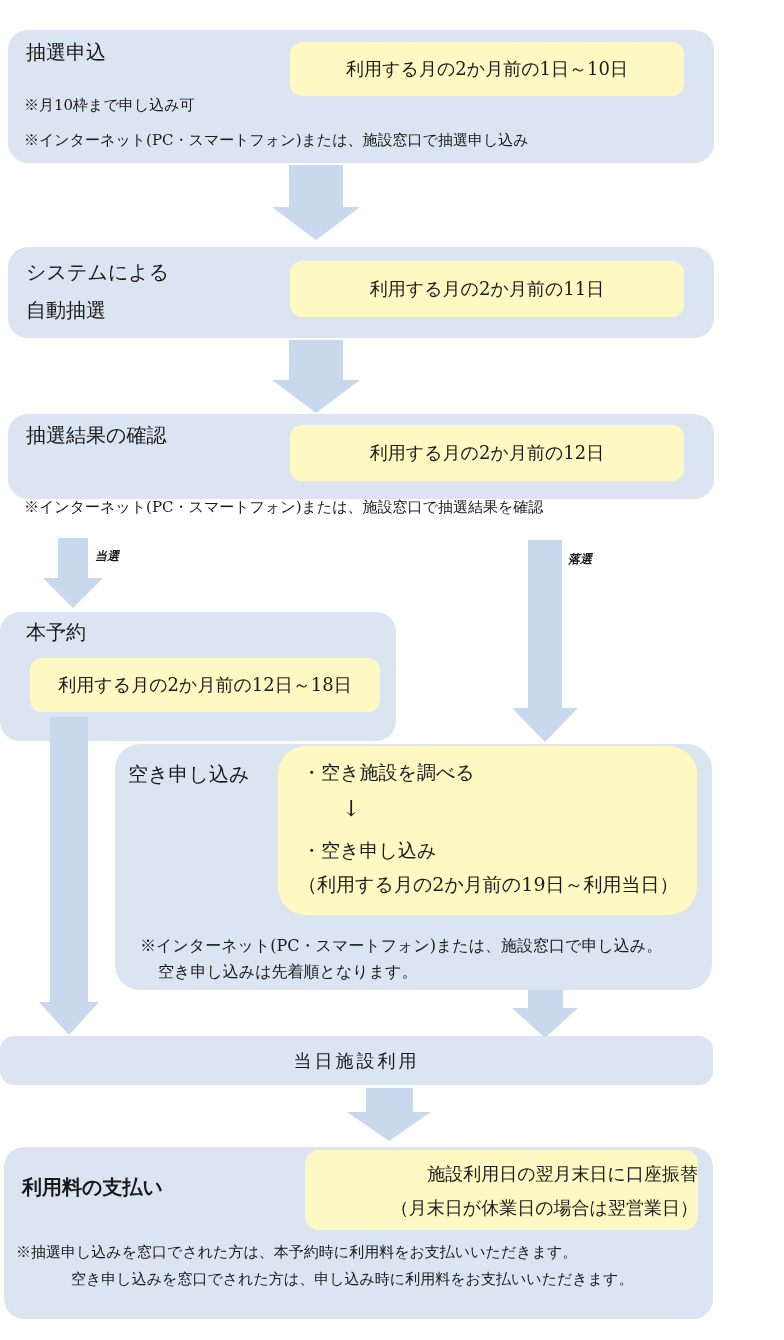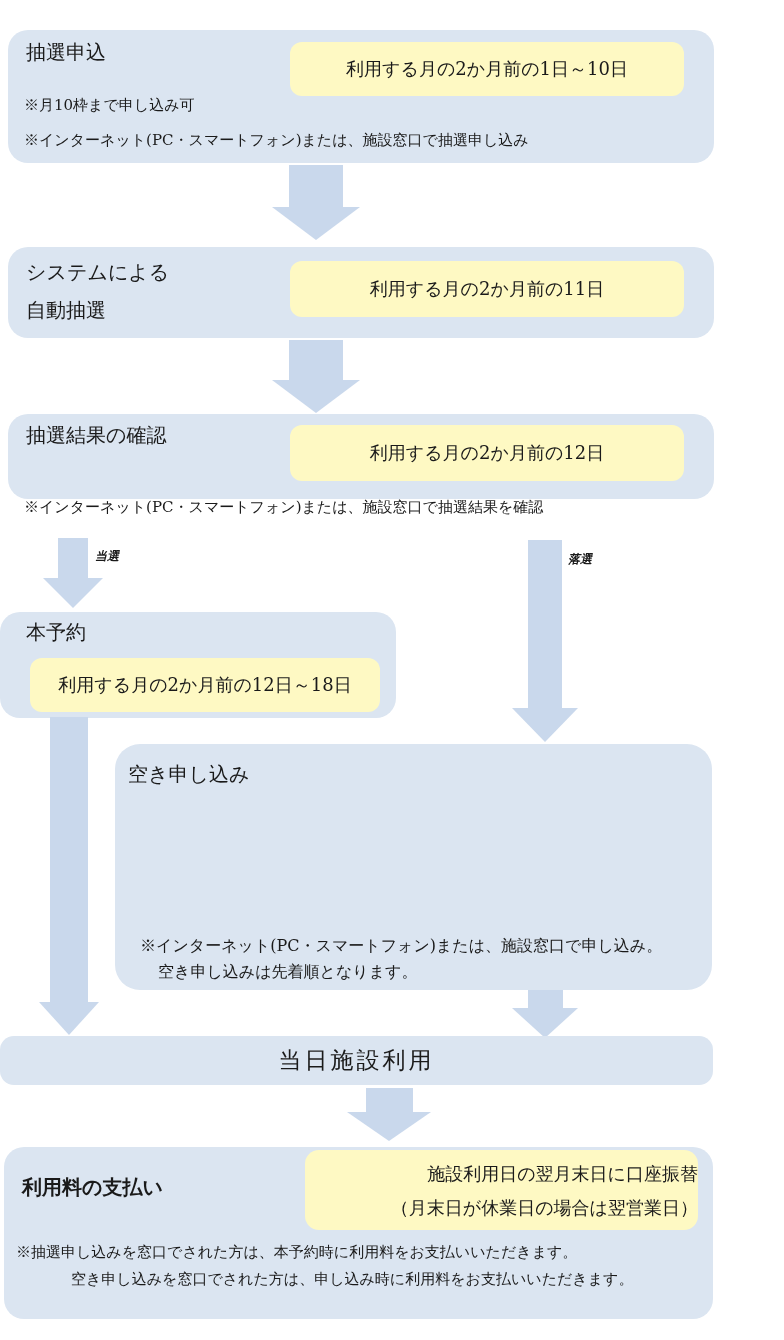--- a/index.html
+++ b/index.html
@@ -24,21 +24,21 @@
   .title-2line span{display:block;}
   .date-text{font-size:18px;white-space:nowrap;}
   .note{position:absolute;font-size:15px;white-space:nowrap;}
   .note-md{position:absolute;font-size:16px;white-space:nowrap;}
   .branch-label{position:absolute;font-size:12px;font-weight:bold;white-space:nowrap;font-style:italic;}
   .v-arrow{position:absolute;}
   .v-arrow .shaft{margin:0 auto;background:var(--arrow-fill);}
   .v-arrow .head{width:0;height:0;margin:0 auto;border-style:solid;
                  border-color:var(--arrow-fill) transparent transparent transparent;}
   .w5-line{position:absolute;font-size:19px;white-space:nowrap;}
-  .band-title{font-size:23px;letter-spacing:3px;white-space:nowrap;}
+  .band-title{font-size:18px;letter-spacing:3px;white-space:nowrap;}
   .w6-line{position:absolute;width:100%;text-align:right;font-size:18px;white-space:nowrap;}
 </style>
 </head>
 <body>
 
 <div class="canvas">
 
   <section class="box" style="left:8px;top:30px;width:706px;height:133px;">
     <div class="step-title" style="left:18px;top:10px;">抽選申込</div>
     <div class="white-box" style="left:282px;top:12px;width:394px;height:54px;">
@@ -81,34 +81,40 @@
     <div class="head" style="border-width:30px 30px 0 30px;"></div>
   </div>
   <div class="branch-label" style="left:95px;top:548px;">当選</div>
 
   <div class="v-arrow" style="left:512px;top:540px;width:66px;">
     <div class="shaft" style="width:34px;height:168px;"></div>
     <div class="head" style="border-width:34px 33px 0 33px;"></div>
   </div>
   <div class="branch-label" style="left:568px;top:551px;">落選</div>
 
-  <section class="box" style="left:0px;top:612px;width:396px;height:106px;">
+  <section class="box" style="left:0px;top:612px;width:396px;height:129px;">
     <div class="step-title" style="left:26px;top:8px;">本予約</div>
     <div class="white-box" style="left:30px;top:46px;width:350px;height:54px;">
       <span class="date-text">利用する月の2か月前の12日～18日</span>
     </div>
   </section>
 
   <div class="v-arrow" style="left:39px;top:717px;width:60px;">
     <div class="shaft" style="width:38px;height:285px;"></div>
     <div class="head" style="border-width:33px 30px 0 30px;"></div>
   </div>
 
   <section class="box" style="left:115px;top:744px;width:597px;height:246px;border-radius:25px;">
     <div class="step-title" style="left:13px;top:18px;">空き申し込み</div>
+    <div class="white-box plain" style="left:163px;top:2px;width:419px;height:169px;border-radius:28px;">
+      <div class="w5-line" style="left:24px;top:14px;">・空き施設を調べる</div>
+      <div class="w5-line" style="left:64px;top:50px;font-size:22px;">↓</div>
+      <div class="w5-line" style="left:24px;top:92px;">・空き申し込み</div>
+      <div class="w5-line" style="left:20px;top:126px;">（利用する月の2か月前の19日～利用当日）</div>
+    </div>
     <div class="note-md" style="left:25px;top:192px;">※インターネット(PC・スマートフォン)または、施設窓口で申し込み。</div>
     <div class="note-md" style="left:43px;top:218px;">空き申し込みは先着順となります。</div>
   </section>
 
   <div class="v-arrow" style="left:512px;top:990px;width:66px;">
     <div class="shaft" style="width:35px;height:18px;"></div>
     <div class="head" style="border-width:30px 33px 0 33px;"></div>
   </div>
 
   <section class="band" style="left:0px;top:1036px;width:713px;height:49px;">

